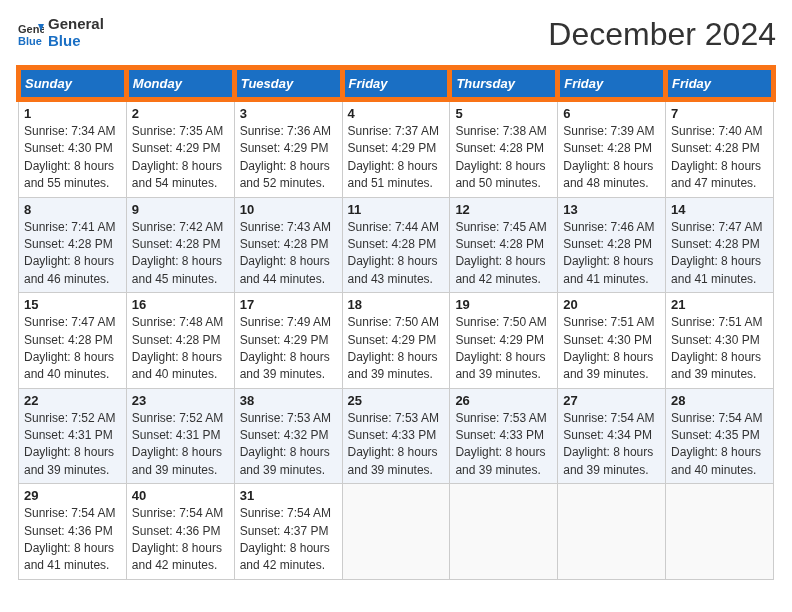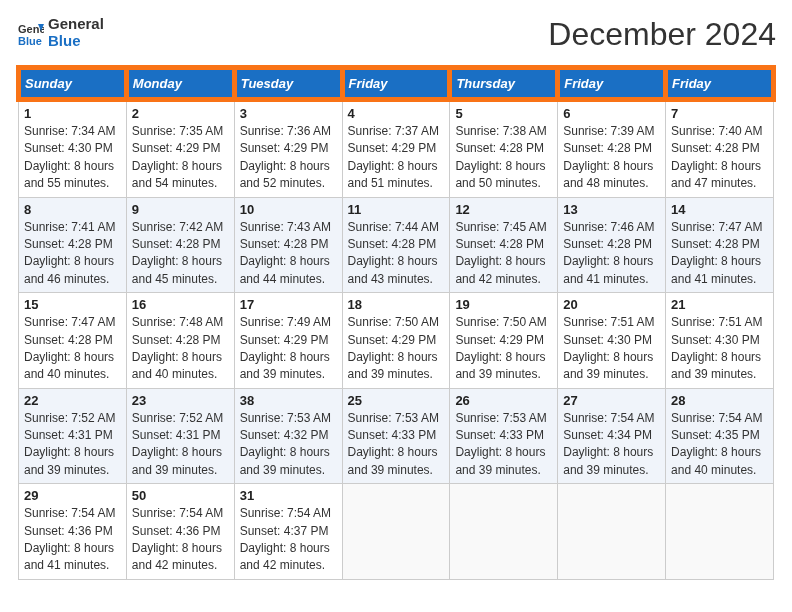--- a/index.html
+++ b/index.html
@@ -235,21 +235,21 @@
           <span class="day-num">28</span>
           <div class="day-detail">Sunrise: 7:54 AM<br>Sunset: 4:35 PM<br>Daylight: 8 hours and 40 minutes.</div>
         </td>
       </tr>
       <tr class="last-row">
         <td>
           <span class="day-num">29</span>
           <div class="day-detail">Sunrise: 7:54 AM<br>Sunset: 4:36 PM<br>Daylight: 8 hours and 41 minutes.</div>
         </td>
         <td>
-          <span class="day-num">50</span>
+          <span class="day-num">40</span>
           <div class="day-detail">Sunrise: 7:54 AM<br>Sunset: 4:36 PM<br>Daylight: 8 hours and 42 minutes.</div>
         </td>
         <td>
           <span class="day-num">31</span>
           <div class="day-detail">Sunrise: 7:54 AM<br>Sunset: 4:37 PM<br>Daylight: 8 hours and 42 minutes.</div>
         </td>
         <td class="empty-cell"></td>
         <td class="empty-cell"></td>
         <td class="empty-cell"></td>
         <td class="empty-cell"></td>

